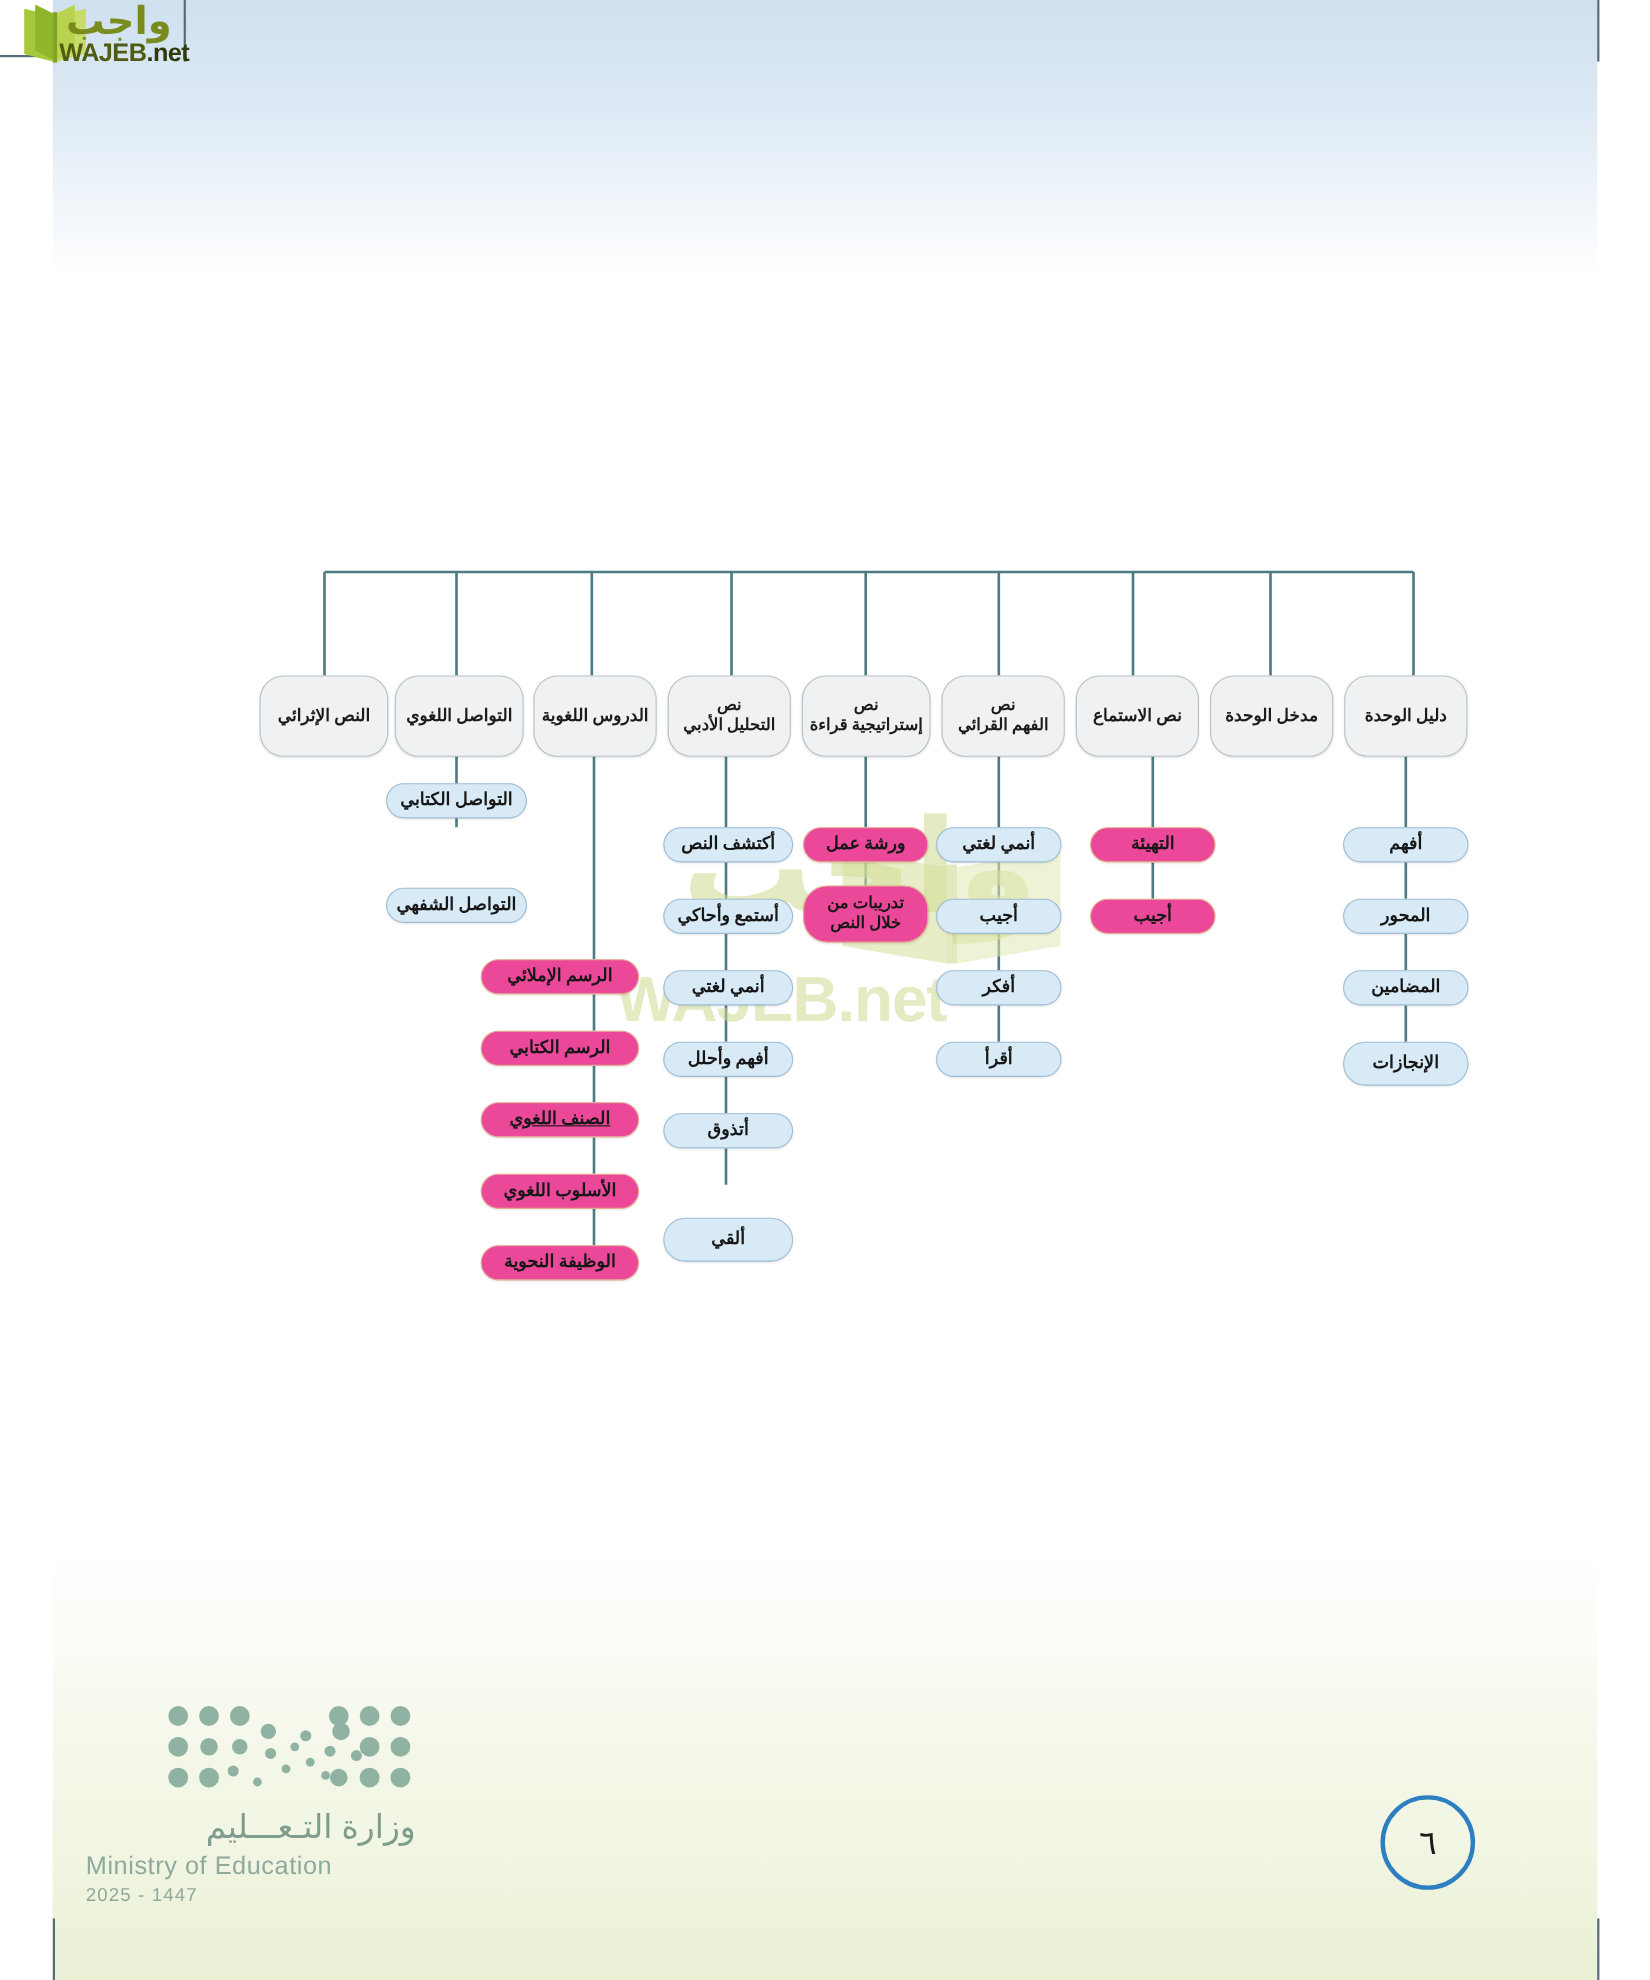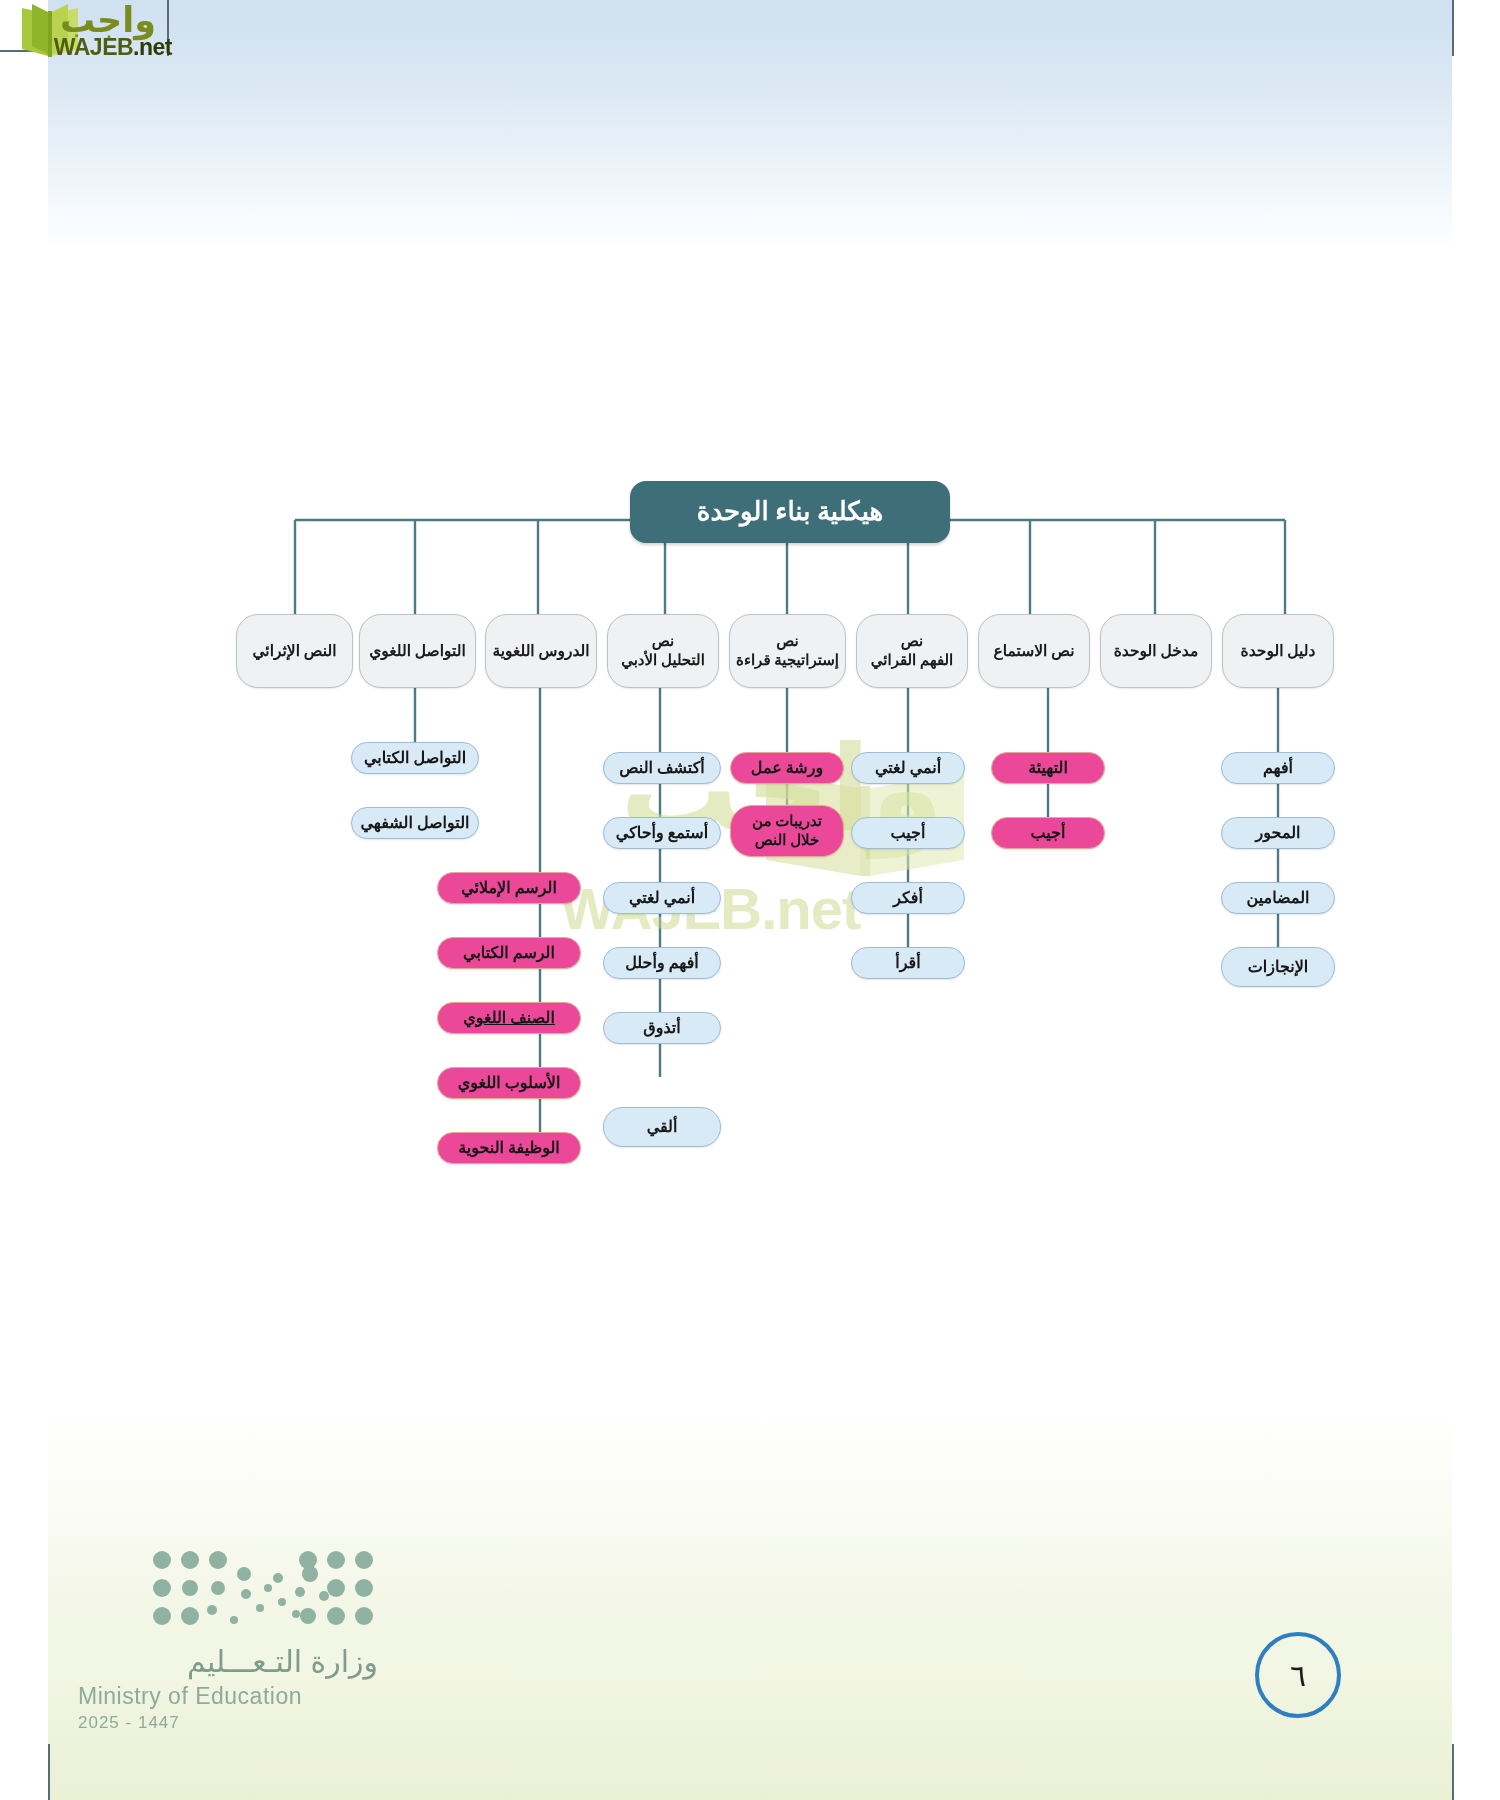--- a/index.html
+++ b/index.html
@@ -209,21 +209,20 @@
         <line x1="540" y1="687" x2="540" y2="872"></line>
         <line x1="540" y1="904" x2="540" y2="937"></line>
         <line x1="540" y1="969" x2="540" y2="1002"></line>
         <line x1="540" y1="1034" x2="540" y2="1067"></line>
         <line x1="540" y1="1099" x2="540" y2="1132"></line>
 
         <line x1="415" y1="687" x2="415" y2="752"></line>
       </g>
     </svg>
 
-    <div class="node root" style="left:630px;top:481px;width:320px;height:62px;">هيكلية بناء الوحدة</div>
 
     <div class="node lvl1" style="left:1222px;top:614px;width:112px;height:74px;">دليل الوحدة</div>
 
     <div class="node lvl1" style="left:1100px;top:614px;width:112px;height:74px;">مدخل الوحدة</div>
 
     <div class="node lvl1" style="left:978px;top:614px;width:112px;height:74px;">نص الاستماع</div>
 
     <div class="node lvl1 two-line" style="left:856px;top:614px;width:112px;height:74px;flex-direction:column;">
       <span>نص</span>
       <span>الفهم القرائي</span>
@@ -267,21 +266,21 @@
     <div class="node blue" style="left:603px;top:947px;width:118px;height:32px;">أفهم وأحلل</div>
     <div class="node blue" style="left:603px;top:1012px;width:118px;height:32px;">أتذوق</div>
     <div class="node blue" style="left:603px;top:1077px;width:118px;height:40px;margin-top:30px;">ألقي</div>
 
     <div class="node pink" style="left:437px;top:872px;width:144px;height:32px;">الرسم الإملائي</div>
     <div class="node pink" style="left:437px;top:937px;width:144px;height:32px;">الرسم الكتابي</div>
     <div class="node pink" style="left:437px;top:1002px;width:144px;height:32px;text-decoration:underline;">الصنف اللغوي</div>
     <div class="node pink" style="left:437px;top:1067px;width:144px;height:32px;">الأسلوب اللغوي</div>
     <div class="node pink" style="left:437px;top:1132px;width:144px;height:32px;">الوظيفة النحوية</div>
 
-    <div class="node blue" style="left:351px;top:742px;width:128px;height:32px;">التواصل الكتابي</div>
+    <div class="node blue" style="left:351px;top:712px;width:128px;height:32px;">التواصل الكتابي</div>
     <div class="node blue" style="left:351px;top:807px;width:128px;height:32px;">التواصل الشفهي</div>
 
   </div>
 
   <div class="moe">
     <div class="dots">
       <svg width="230" height="82" viewBox="0 0 230 82" aria-hidden="true">
         <g fill="#8fb2a2">
           <circle cx="14" cy="12" r="9"></circle>
             <circle cx="42" cy="12" r="9"></circle>

